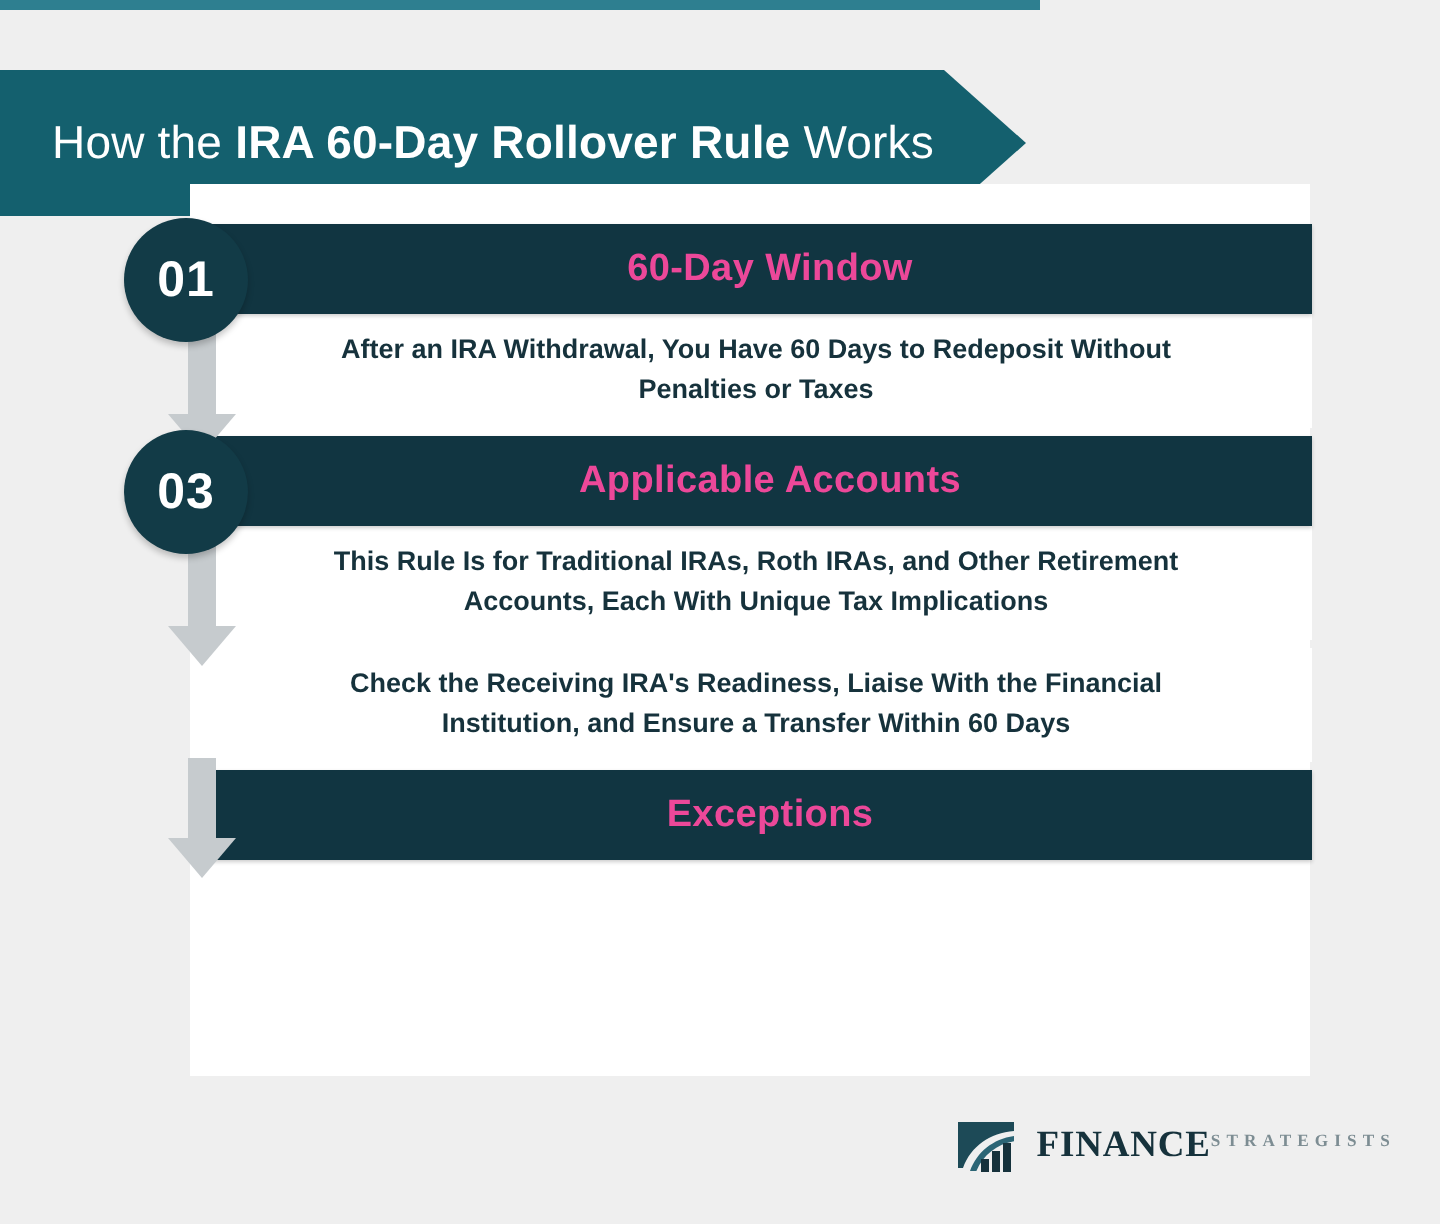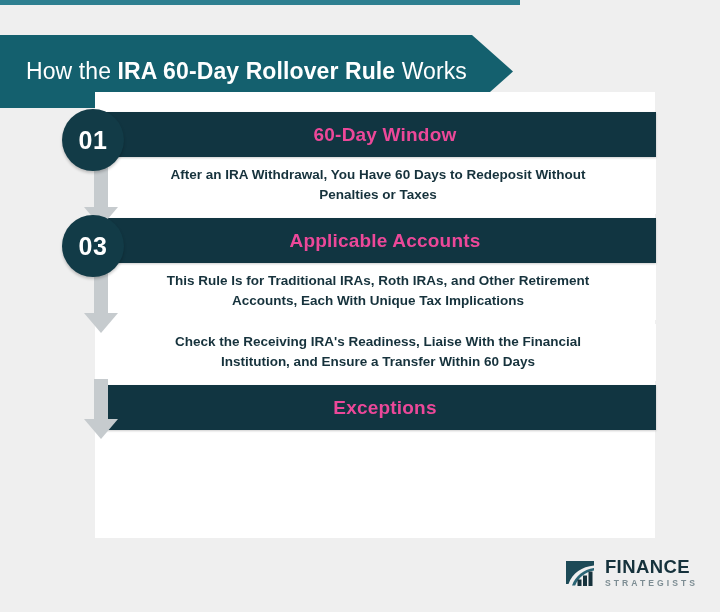--- a/index.html
+++ b/index.html
@@ -160,21 +160,21 @@
   
   #logo {
     position: absolute;
     right: 22px;
     bottom: 24px;
     display: flex;
     align-items: center;
     gap: 7px;
   }
   #logo-mark { width: 34px; height: 30px; display: block; }
-  #logo-words { display: flex; flex-direction: column; line-height: 1; }
+  #logo-words { display: flex; line-height: 1; font-family: Liberation Serif, serif; }
   #logo-name {
     font-size: 18.5px;
     font-weight: 700;
     color: #16323c;
     letter-spacing: 0.4px;
   }
   #logo-sub {
     font-size: 8.6px;
     font-weight: 700;
     color: #7d8d93;

